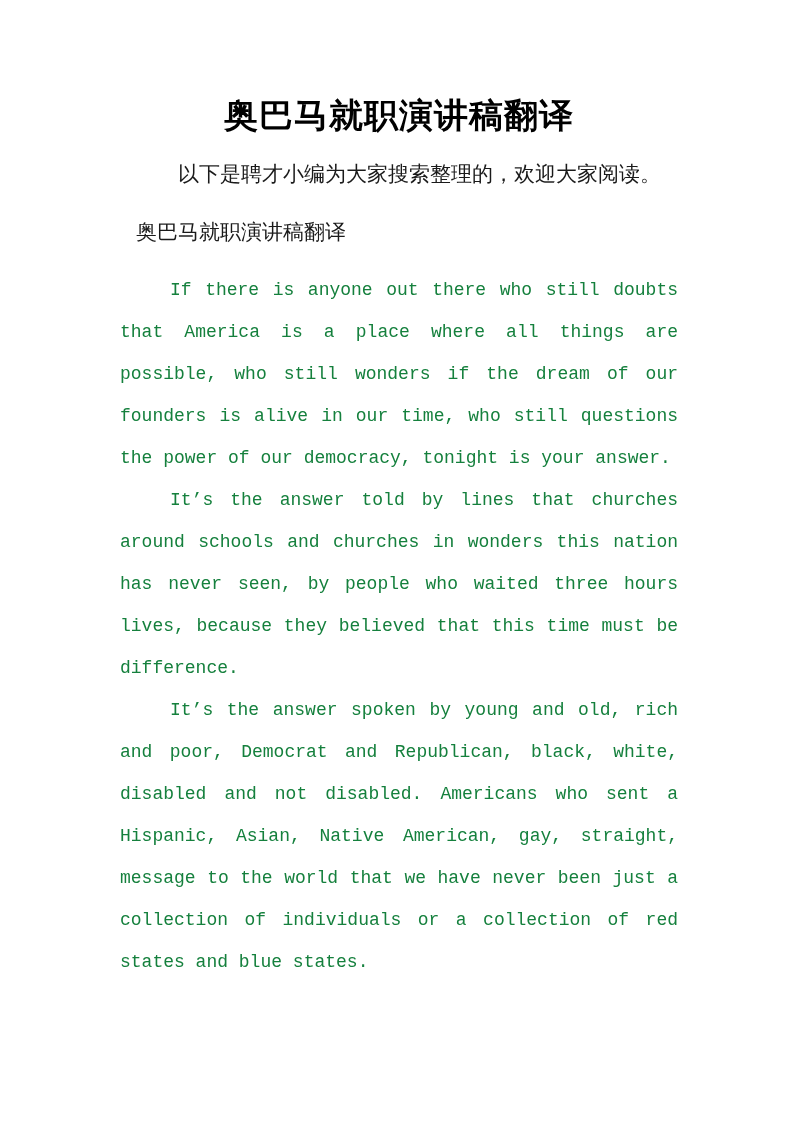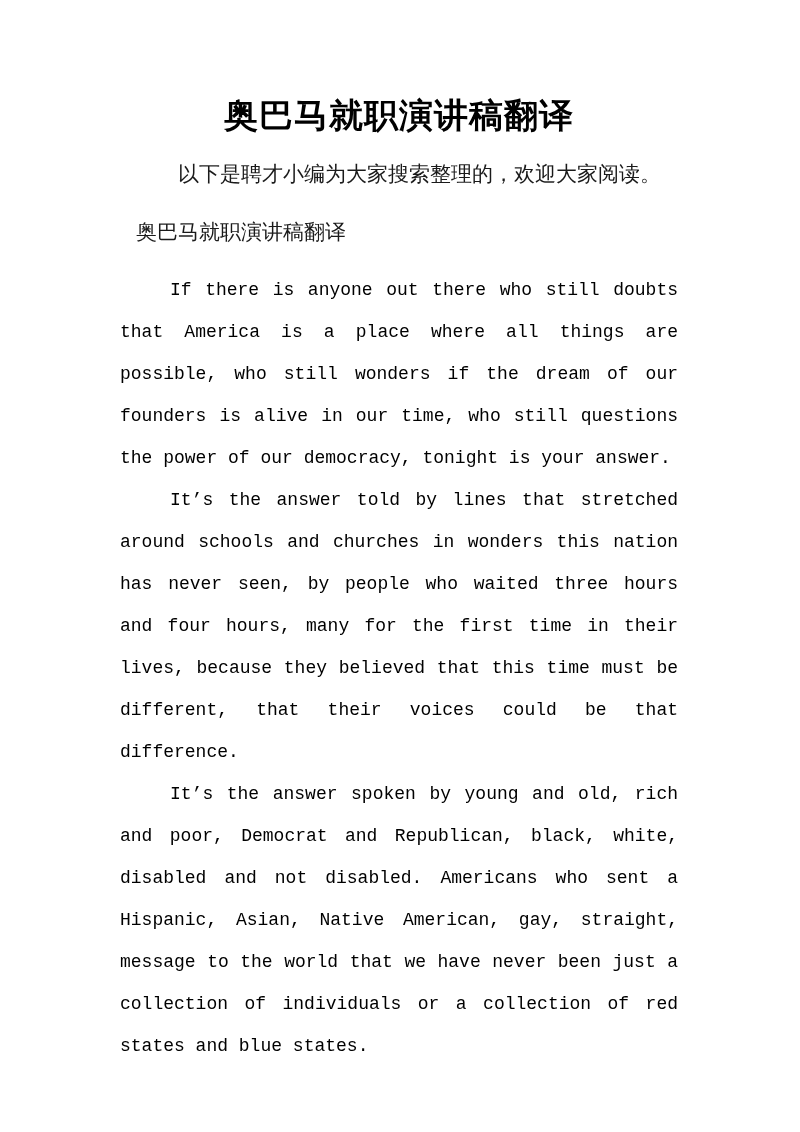--- a/index.html
+++ b/index.html
@@ -40,21 +40,21 @@
   }
   .para {
     margin: 0;
   }
   .line {
     font-family: "Liberation Mono", "DejaVu Sans Mono", monospace;
     font-size: 18px;
     line-height: 42px;
     text-align: justify;
     text-align-last: justify;
-    color: #000000;
+    color: #15803d;
   }
   .line.first {
     padding-left: 50px;
   }
   .line.last {
     text-align: center;
     text-align-last: left;
   }
 </style>
 </head>
@@ -69,26 +69,24 @@
 
   <div id="paragraphs">
       <div class="para">
         <div class="line first">If there is anyone out there who still doubts</div>
         <div class="line">that America is a place where all things are</div>
         <div class="line">possible, who still wonders if the dream of our</div>
         <div class="line">founders is alive in our time, who still questions</div>
         <div class="line last">the power of our democracy, tonight is your answer.</div>
       </div>
       <div class="para">
-        <div class="line first">It’s the answer told by lines that stretched</div>
+        <div class="line first">It’s the answer told by lines that churches</div>
         <div class="line">around schools and churches in wonders this nation</div>
         <div class="line">has never seen, by people who waited three hours</div>
-        <div class="line">and four hours, many for the first time in their</div>
         <div class="line">lives, because they believed that this time must be</div>
-        <div class="line">different, that their voices could be that</div>
         <div class="line last">difference.</div>
       </div>
       <div class="para">
         <div class="line first">It’s the answer spoken by young and old, rich</div>
         <div class="line">and poor, Democrat and Republican, black, white,</div>
         <div class="line">disabled and not disabled. Americans who sent a</div>
         <div class="line">Hispanic, Asian, Native American, gay, straight,</div>
         <div class="line">message to the world that we have never been just a</div>
         <div class="line">collection of individuals or a collection of red</div>
         <div class="line last">states and blue states.</div>

